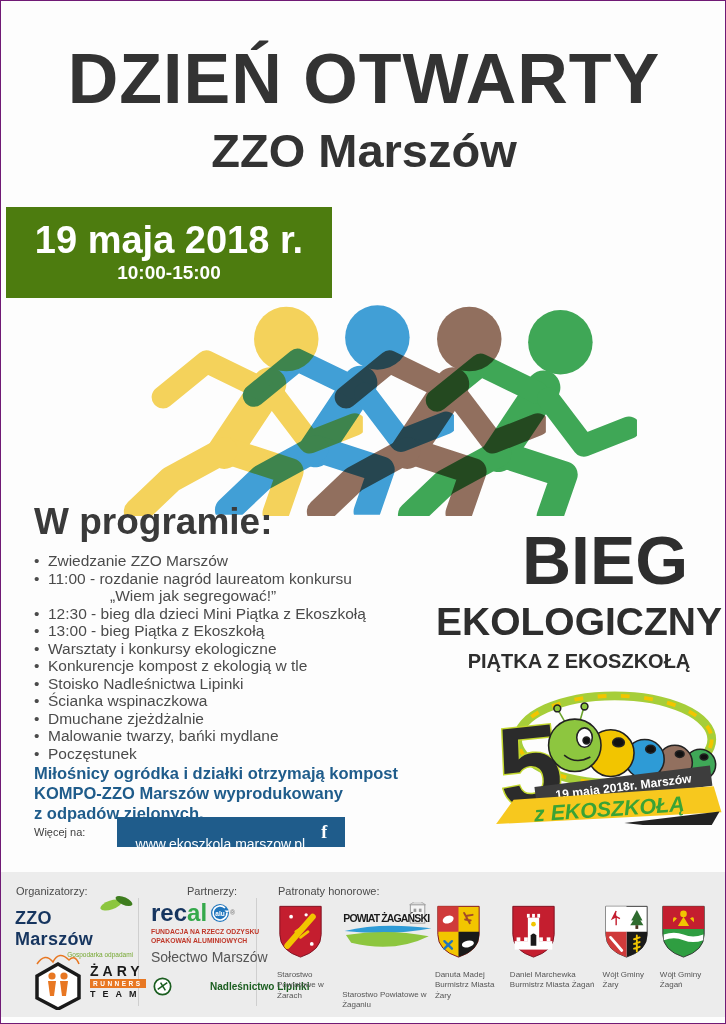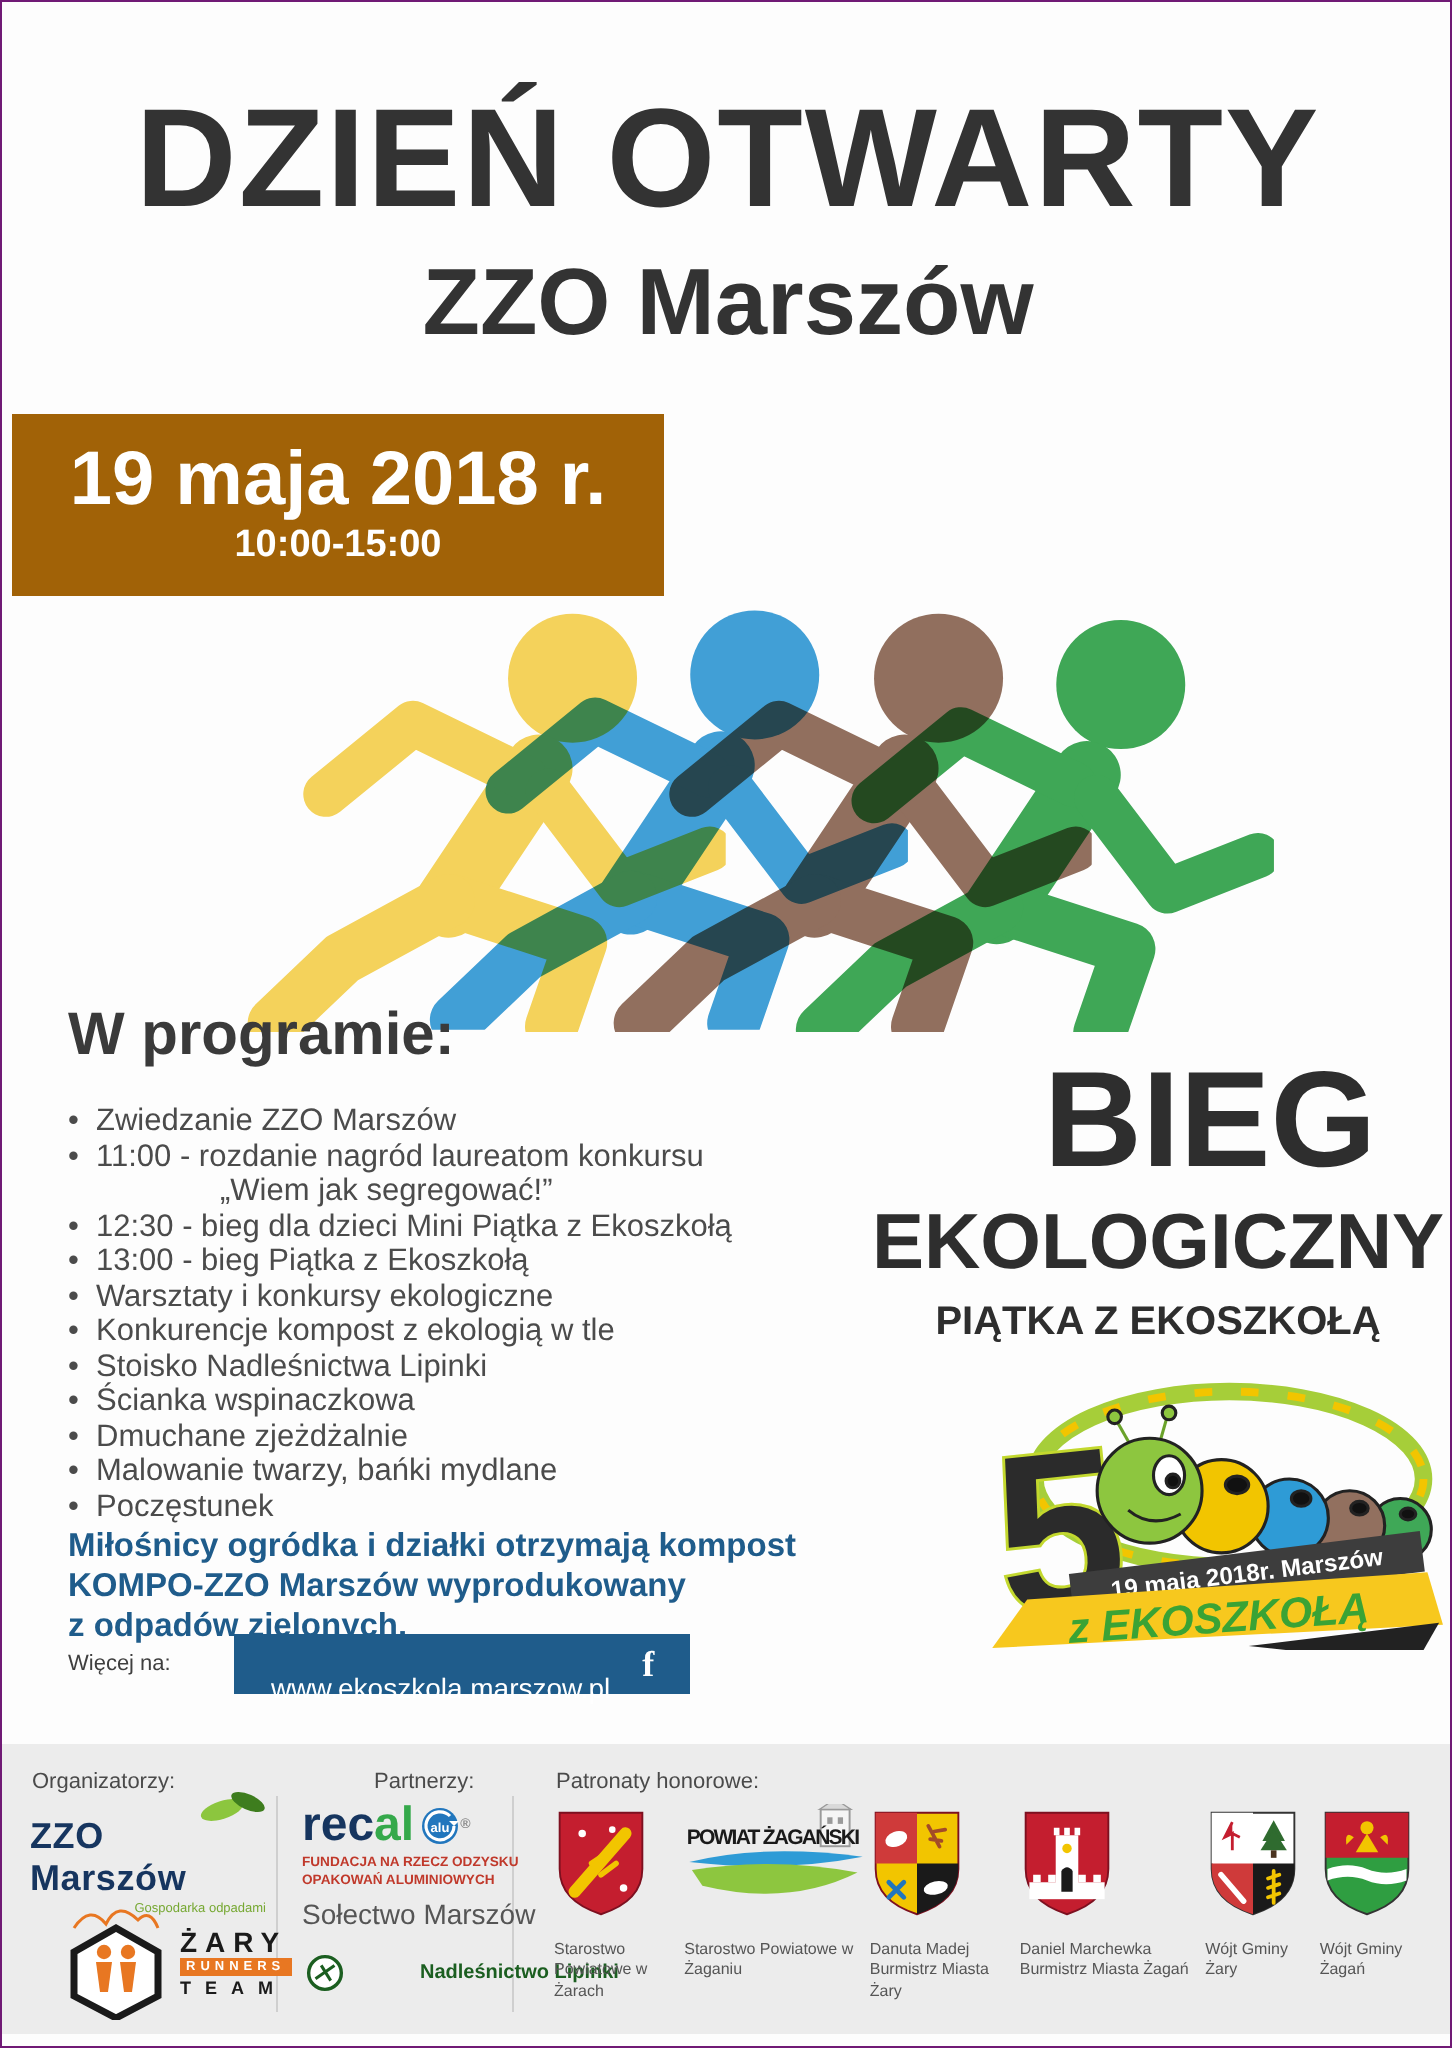--- a/index.html
+++ b/index.html
@@ -12,32 +12,32 @@
   .abs { position:absolute; }
 
   
   .title { top:38px; left:0; width:726px; text-align:center;
     font-size:70px; font-weight:700; letter-spacing:1px; color:#333; }
   .subtitle { top:122px; left:0; width:726px; text-align:center;
     font-size:47px; font-weight:700; color:#333; }
 
   
   .date-banner { left:5px; top:206px; width:326px; height:91px;
-    background:#a16207; color:#fff; text-align:center; padding-top:12px; }
+    background:#4d7c0f; color:#fff; text-align:center; padding-top:12px; }
   .date-banner .date { font-size:38px; font-weight:700; line-height:42px; }
   .date-banner .hours { font-size:19px; font-weight:700; line-height:24px; }
 
   
   .runners { left:120px; top:295px; width:520px; height:220px; }
   .runner-use { mix-blend-mode:multiply; }
   .c-yellow { color:#f6d45c; } .c-blue { color:#41a0d8; }
   .c-brown { color:#92705f; } .c-green { color:#3fa857; }
 
   
-  .program-heading { left:33px; top:500px; font-size:30px; font-weight:600; color:#3a3a3a; }
+  .program-heading { left:33px; top:500px; font-size:37px; font-weight:600; color:#3a3a3a; }
   .program-list { left:33px; top:551px; width:430px; list-style:none;
     font-size:15.5px; line-height:17.5px; color:#4b4b4b; }
   .program-list li { padding-left:14px; position:relative; }
   .program-list li::before { content:"•"; position:absolute; left:0; color:#4b4b4b; }
   .program-sub { padding-left:62px; }
 
   .compost-note { left:33px; top:762px; width:430px;
     font-size:16.5px; font-weight:700; line-height:20px; color:#1f5c8b; }
 
   .more-row { left:33px; top:816px; width:420px; display:flex; align-items:center; }
@@ -81,21 +81,21 @@
     line-height:1.3; text-transform:uppercase; }
   .solectwo { position:absolute; left:150px; top:77px; font-size:14px; color:#555; }
   .nadlesnictwo { position:absolute; left:152px; top:105px; display:flex; align-items:center; gap:5px; }
   .nadlesnictwo-text { font-size:10px; font-weight:700; color:#1b5e20;padding-left:33px; }
 
   .patrons { position:absolute; left:276px; top:26px; width:446px;
     display:flex; justify-content:space-between; }
   .patron { display:flex; flex-direction:column; }
   .patron .crest-box { height:66px; display:flex; align-items:center; }
   .patron figcaption { font-size:8px; line-height:1.3; color:#555; margin-top:6px; }
-  .p0 { width:66px; } .p1 { width:94px; } .p2 { width:76px; }
+  .p0 { width:66px; } .p1 { width:94px;gap:20px; } .p2 { width:76px; }
   .p3 { width:94px; } .p4 { width:58px; } .p5 { width:64px; }
 </style>
 </head>
 <body>
 
 <div class="poster">
 
   <div class="abs title">DZIEŃ OTWARTY</div>
   <div class="abs subtitle">ZZO Marszów</div>
 

